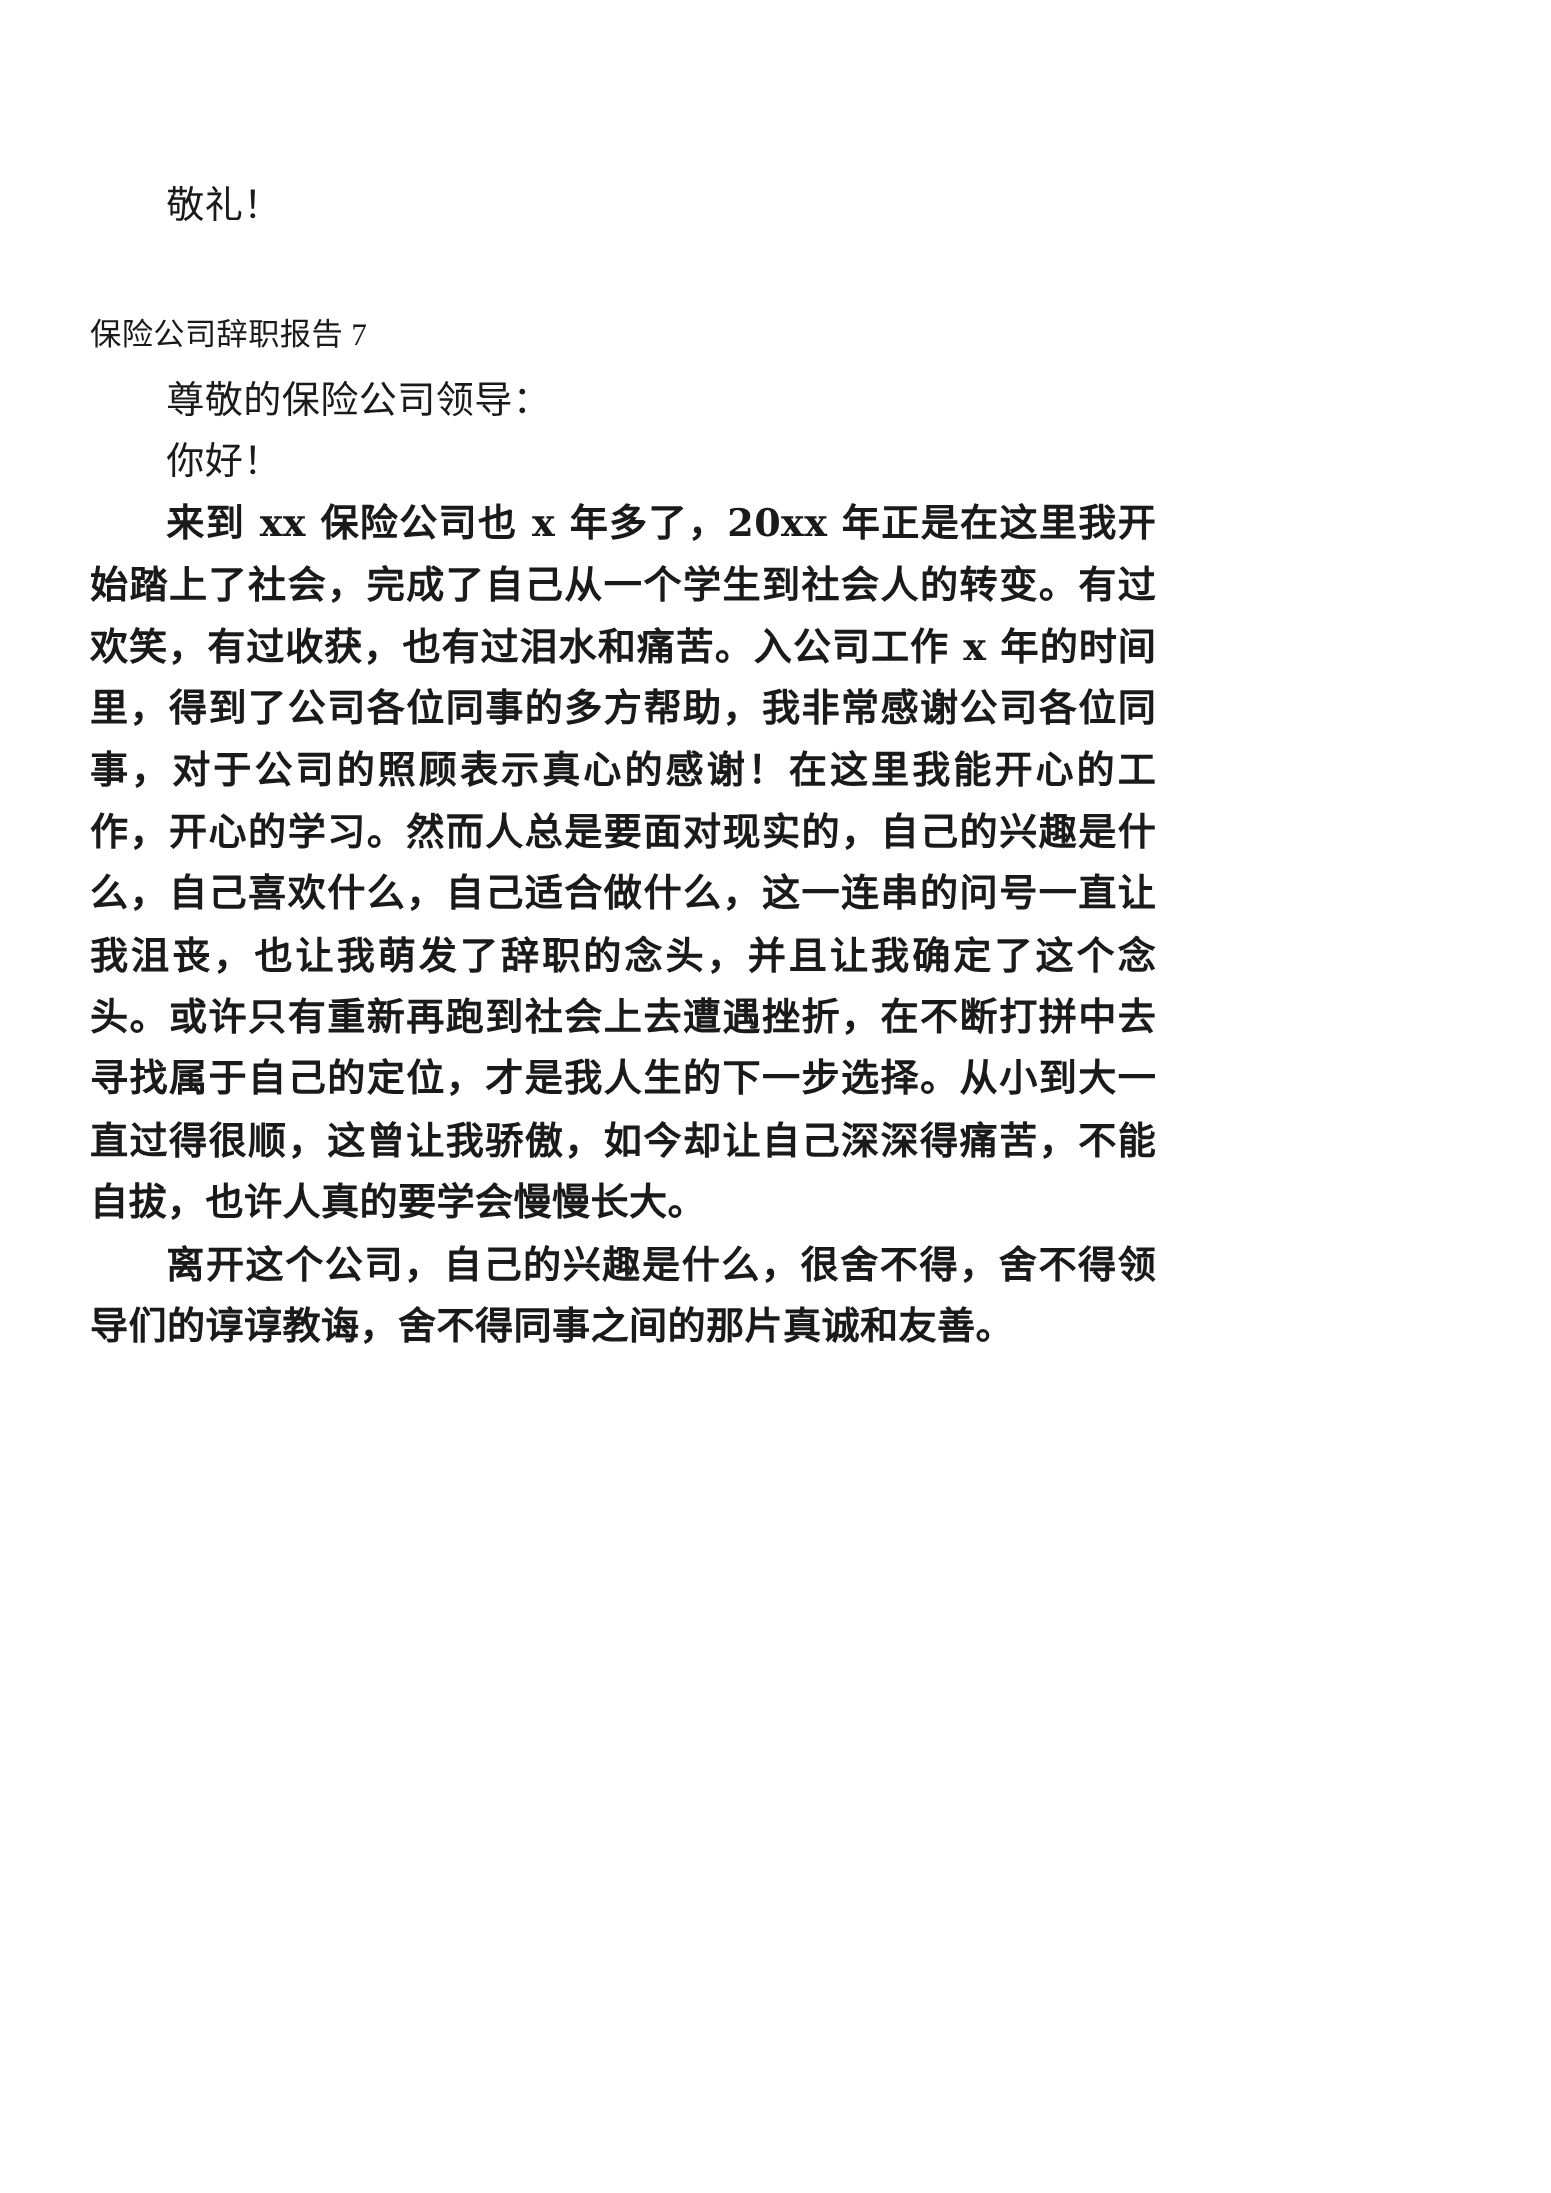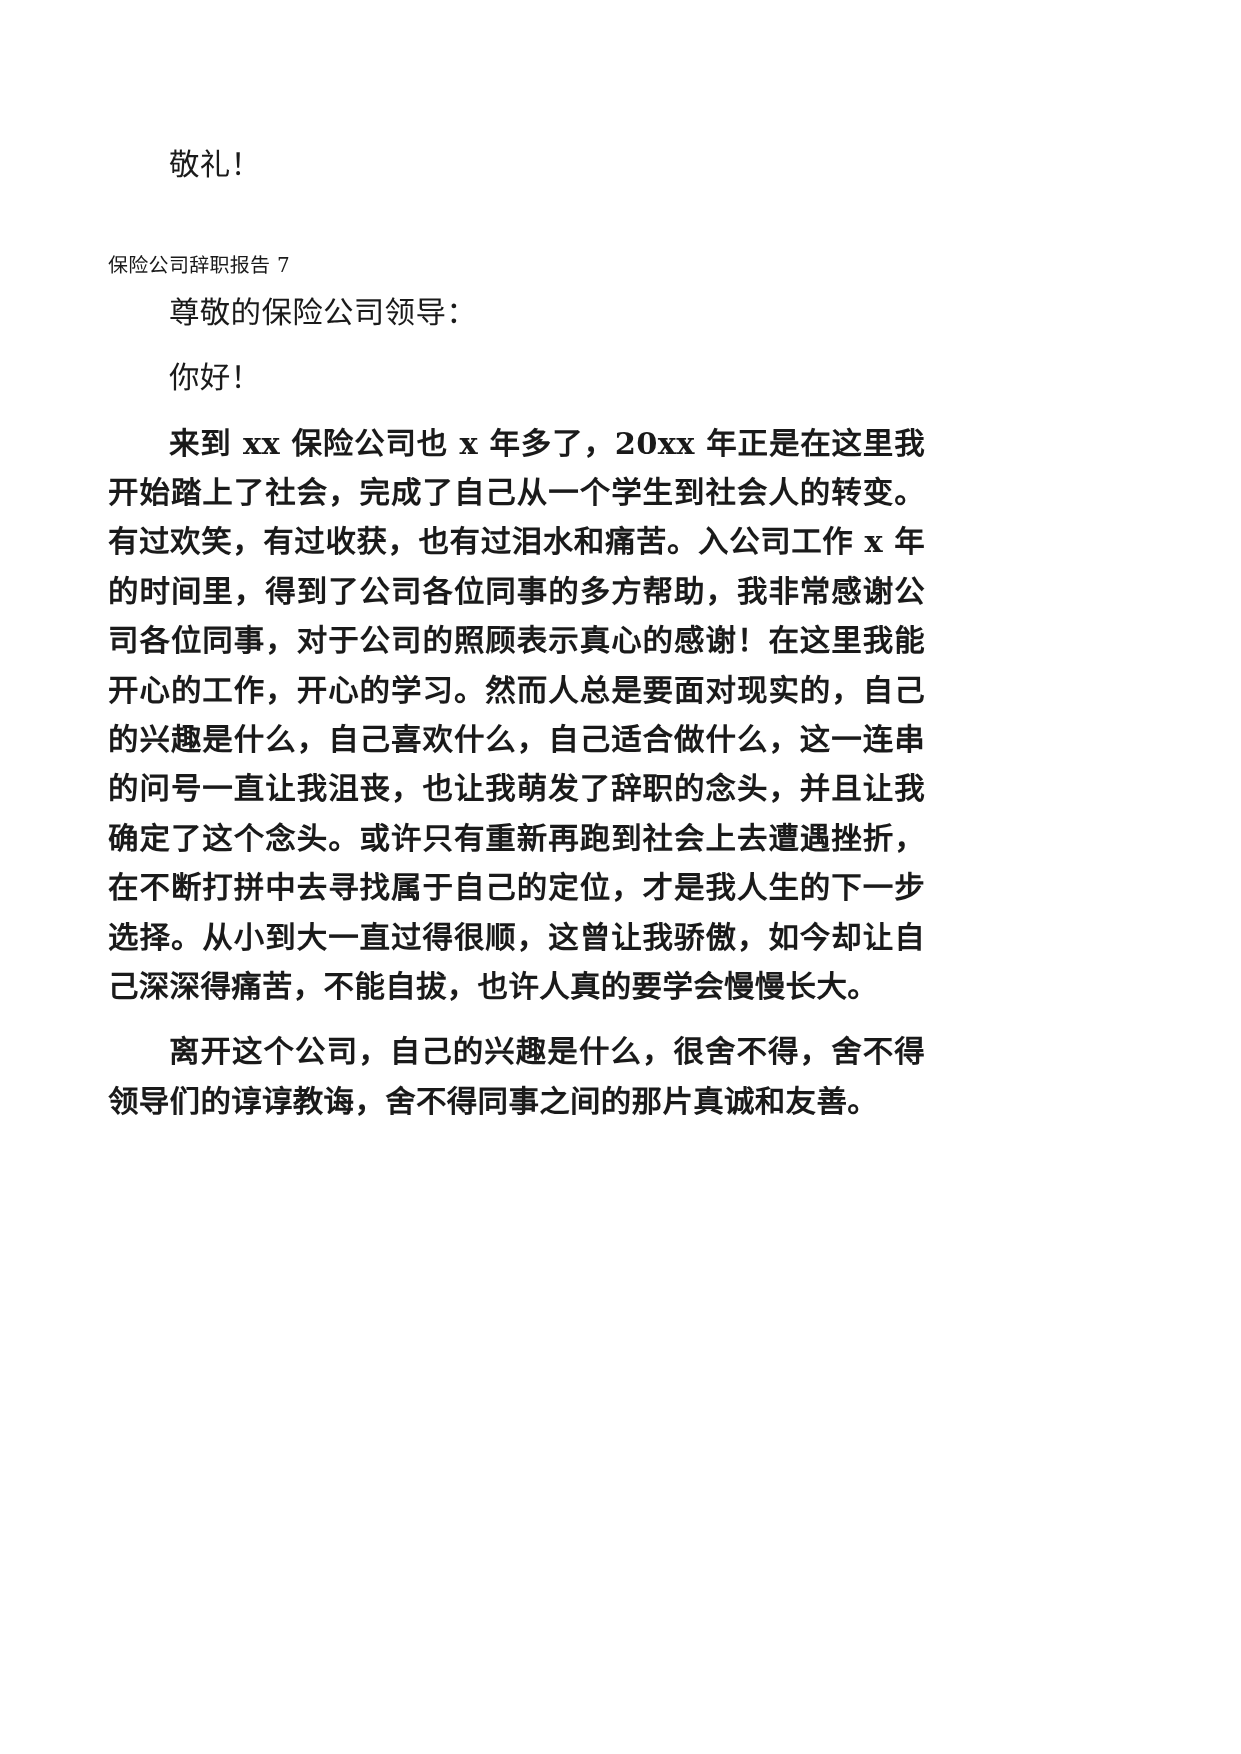--- a/index.html
+++ b/index.html
@@ -12,21 +12,21 @@
     width: 1241px;
     height: 1754px;
     font-family: "DejaVu Serif", "Liberation Serif", serif;
     color: #1a1a1a;
     -webkit-font-smoothing: antialiased;
   }
   .page {
     box-sizing: border-box;
     width: 1073px;
     height: 1754px;
-    padding: 140px 148px 90px 108px;
+    padding: 140px 148px 90px 72px;
     position: relative;
   }
   .doc-body {
     font-size: 30.5px;
     line-height: 1.62;
     text-align: justify;
     text-justify: inter-ideograph;
   }
   
   .closing-line {
@@ -34,32 +34,33 @@
     text-indent: 2em;
     font-size: 30.5px;
     line-height: 1.62;
     letter-spacing: 0.3px;
   }
   .gap-after-closing {
     height: 56px;
   }
   .section-title {
     margin: 0 0 6px 0;
-    font-size: 20px;
+    font-size: 25px;
     line-height: 1.62;
     text-indent: 0;
     letter-spacing: 0.3px;
+    font-family: Liberation Serif, serif;
   }
   .para {
     margin: 0;
     text-indent: 2em;
     letter-spacing: 0.3px;
   }
   .para + .para {
-    margin-top: 16px;
+    margin-top: 0px;
   }
   .para-spaced {
     margin-top: 16px;
     font-weight: bold;
   }
 </style>
 </head>
 <body>
 
 <div class="page">

